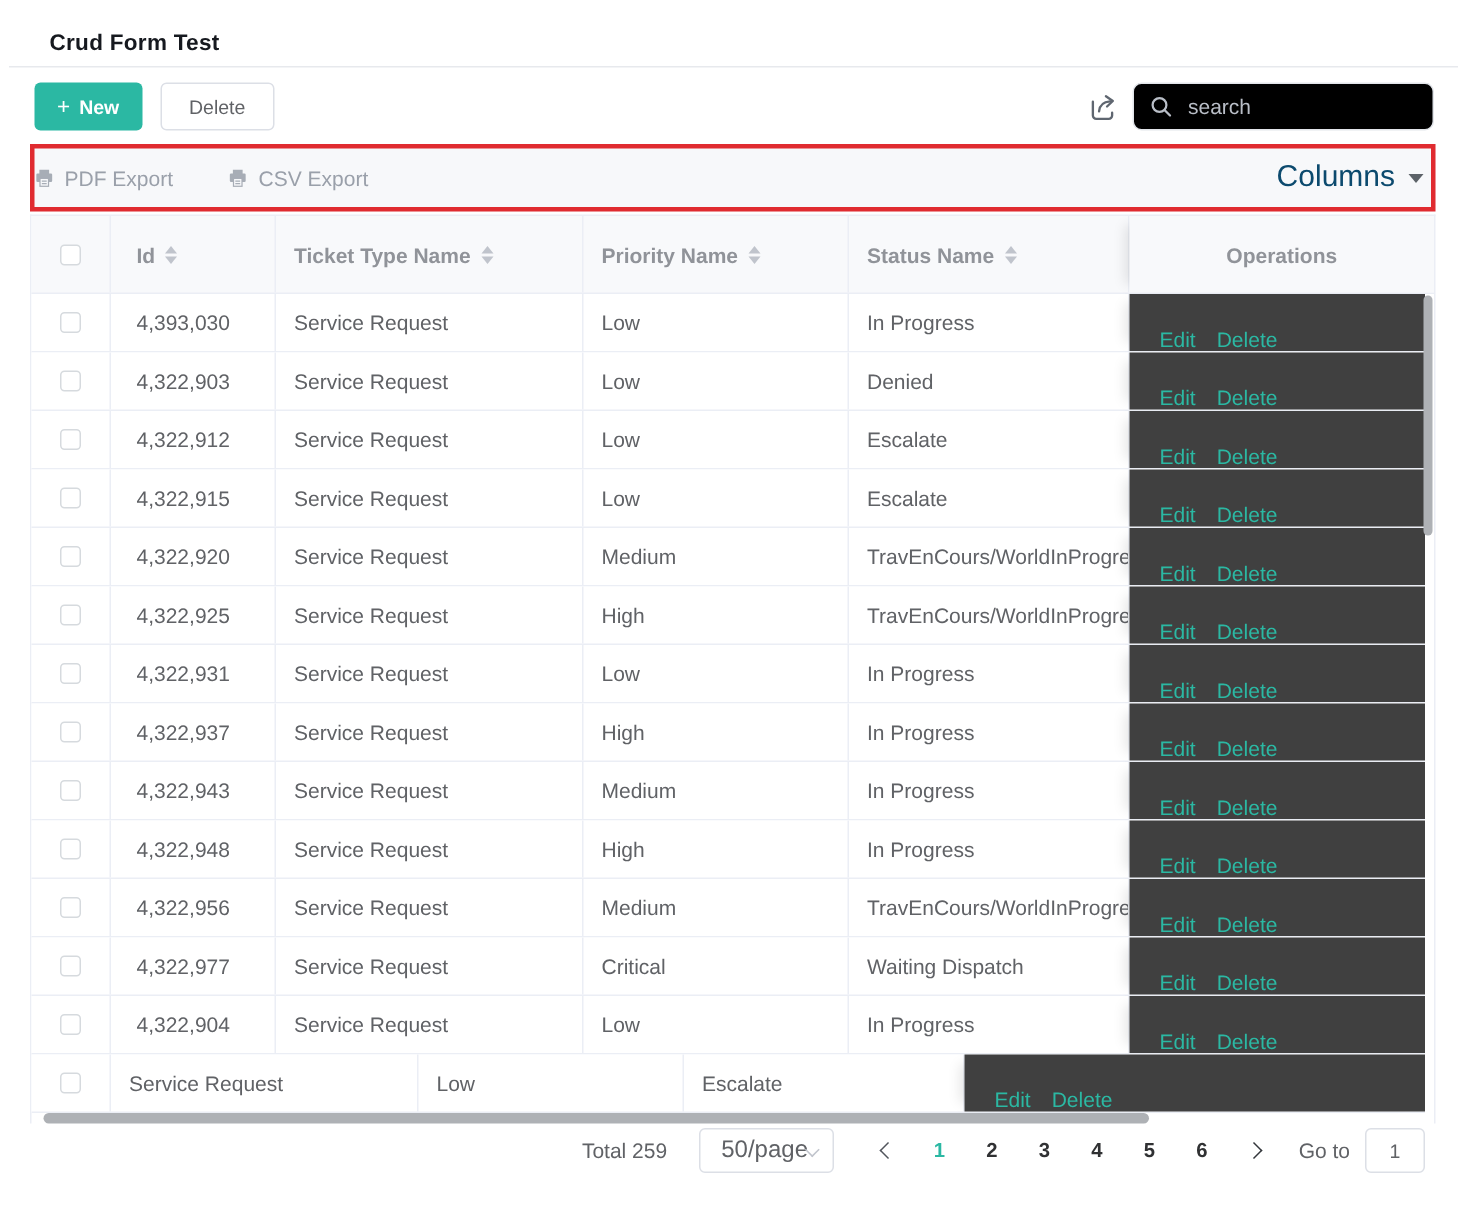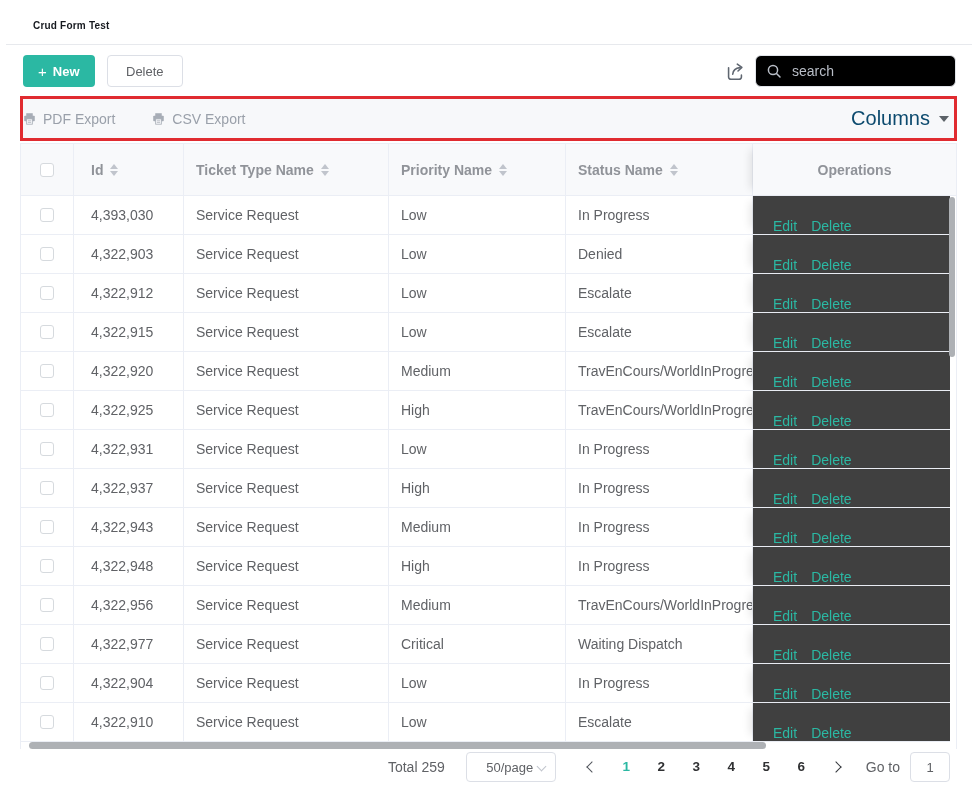--- a/index.html
+++ b/index.html
@@ -2,21 +2,21 @@
 <html><head>
 <meta charset="utf-8">
 <style>
   * { box-sizing: border-box; }
   html,body { margin:0; padding:0; }
   body {
     width:980px; height:810px; background:#fff; position:relative; overflow:hidden;
     font-family:"Liberation Sans", sans-serif; color:#606266;
   }
   
-  .page-title { position:absolute; left:33px; top:20px; margin:0; font-size:10px; font-weight:700; color:#16191f; letter-spacing:.2px; }
+  .page-title { position:absolute; left:33px; top:20px; margin:0; font-size:15px; font-weight:700; color:#16191f; letter-spacing:.2px; }
   .title-divider { position:absolute; left:6px; right:8px; top:44px; height:1px; background:#e7e9ed; }
 
   
   .actions-row { position:absolute; left:23px; top:55px; width:933px; height:32px; }
   .btn-new { position:absolute; left:0; top:0; height:32px; padding:0 15px; background:#2bb8a3; border:none; border-radius:4px;
     color:#fff; font-size:13px; font-weight:700; display:flex; align-items:center; gap:6px; cursor:pointer; font-family:inherit; }
   .btn-new .plus { font-size:15px; font-weight:400; line-height:1; }
   .btn-delete { position:absolute; left:84px; top:0; height:32px; padding:0 18px; background:#fff; border:1px solid #dcdfe6;
     border-radius:4px; color:#606266; font-size:13px; cursor:pointer; font-family:inherit; }
   .share-btn { position:absolute; right:209px; top:4px; width:24px; height:24px; display:flex; align-items:center; justify-content:center; cursor:pointer; }
@@ -57,21 +57,21 @@
   .caret .c-down { width:0; height:0; border-left:4px solid transparent; border-right:4px solid transparent; border-top:5px solid #c0c4cc; }
 
   
   .vscroll-thumb { position:absolute; right:1px; top:53px; width:6px; height:160px; border-radius:3px; background:#aeb1b5; z-index:5; }
   .hscroll-thumb { position:absolute; left:8px; bottom:0; width:737px; height:7px; border-radius:3.5px; background:#aeb1b5; z-index:5; }
 
   
   .pagination { position:absolute; top:751px; right:30px; height:32px; display:flex; align-items:center; font-size:14px; color:#606266; }
   .pg-total { margin-right:21px; }
   .pg-size { width:90px; height:30px; border:1px solid #dcdfe6; border-radius:4px; margin-right:23px; position:relative;
-    display:flex; align-items:center; justify-content:center; font-size:13px; color:#606266; cursor:pointer; background:#fff; padding-right:2px; }
+    display:flex; align-items:center; justify-content:center; font-size:16px; color:#606266; cursor:pointer; background:#fff; padding-right:2px; }
   .chev-down { position:absolute; right:10px; top:10px; width:7px; height:7px; border-right:1.4px solid #c0c4cc; border-bottom:1.4px solid #c0c4cc; transform:rotate(45deg); }
   .pg-prev, .pg-next { width:26px; display:flex; align-items:center; justify-content:center; cursor:pointer; }
   .chev-l { width:8px; height:8px; border-left:1.6px solid #51555c; border-bottom:1.6px solid #51555c; transform:rotate(45deg); }
   .chev-r { width:8px; height:8px; border-left:1.6px solid #33363b; border-bottom:1.6px solid #33363b; transform:rotate(-135deg); }
   .pg-pages { display:flex; margin:0 4px; }
   .pg-page { min-width:35px; text-align:center; font-weight:700; font-size:13.5px; color:#303133; line-height:30px; cursor:pointer; }
   .pg-page.active { color:#2bb8a3; }
   .pg-goto-label { margin:0 10px 0 17px; }
   .pg-goto { width:40px; height:30px; border:1px solid #dcdfe6; border-radius:4px; text-align:center; font-size:13px; color:#606266; font-family:inherit; outline:none; }
 </style>
@@ -333,21 +333,20 @@
       <div class="td col-status">In Progress</div>
       <div class="td col-ops">
         <a class="op-link">Edit</a>
         <a class="op-link">Delete</a>
       </div>
     </div>
       <div class="tr">
       <div class="td col-check">
         <span class="checkbox"></span>
       </div>
-      <div class="td col-id">4,322,910</div>
       <div class="td col-ticket">Service Request</div>
       <div class="td col-priority">Low</div>
       <div class="td col-status">Escalate</div>
       <div class="td col-ops">
         <a class="op-link">Edit</a>
         <a class="op-link">Delete</a>
       </div>
     </div>
     </div>
 

